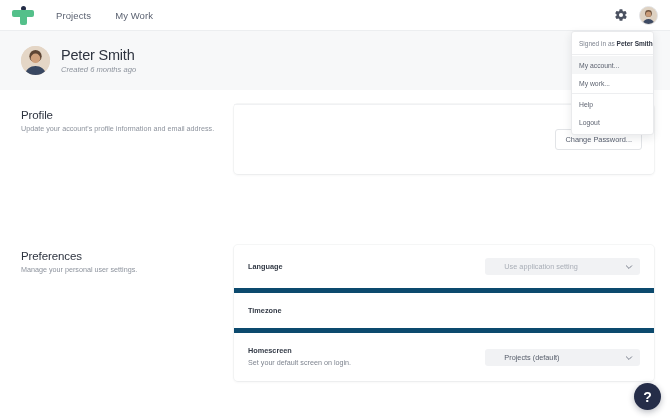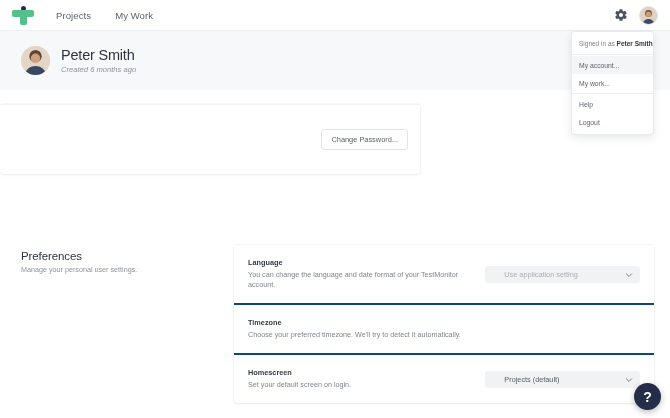--- a/index.html
+++ b/index.html
@@ -129,21 +129,21 @@
   .btn-secondary {
     font-size: 7.4px; color: #5a6170;
     background: #ffffff; border: 1px solid #e2e4e7;
     border-radius: 3px; padding: 5px 9px; cursor: pointer;
   }
 
   
   #prefs-section { top: 245px; }
   .pref-row {
     display: flex; align-items: center;
-    padding: 13px 14px; border-bottom: 2px solid #0c4a6e;
+    padding: 13px 14px; border-bottom: 5px solid #0c4a6e;
   }
   .pref-row:last-child { border-bottom: none; }
   .pref-info { width: 238px; padding-right: 10px; }
   .pref-title { font-size: 7.3px; color: #333a46; font-weight: 700; }
   .pref-desc { font-size: 7.2px; color: #7e848f; margin-top: 3px; line-height: 10px; }
   .select {
     width: 155px; height: 17px; background: #f1f2f4;
     border-radius: 3px; display: flex; align-items: center;
     padding: 0 19px; cursor: pointer; position: relative;
   }
@@ -214,51 +214,53 @@
         <path d="M5 40c1.8-8.5 8-12.5 15-12.5S33.2 31.5 35 40z" fill="#394862"></path>
       </svg>
     </div>
     <div class="head-text">
       <div class="head-name">Peter Smith</div>
       <div class="head-sub">Created 6 months ago</div>
     </div>
   </div>
 
   <div class="section" id="profile-section">
+    <div class="sec-left">
+      <div class="sec-title">Profile</div>
+      <div class="sec-desc">Update your account's profile information and email address.</div>
+    </div>
     <div class="card">
       <div class="pf-foot">
         <button class="btn-secondary">Change Password...</button>
       </div>
     </div>
   </div>
 
   <div class="section" id="prefs-section">
     <div class="sec-left">
       <div class="sec-title">Preferences</div>
       <div class="sec-desc">Manage your personal user settings.</div>
     </div>
     <div class="card">
 
       <div class="pref-row">
         <div class="pref-info">
           <div class="pref-title">Language</div>
-          <div class="pref-desc">You can change the language and date format of your TestMonitor account.</div>
         </div>
         <div class="select placeholder">
           <span class="select-value">Use application setting</span>
           <svg class="chev" width="8" height="8" viewBox="0 0 12 12">
             <path d="M2 4.2 6 8.2l4-4" fill="none" stroke="#6f7582" stroke-width="1.4" stroke-linecap="round" stroke-linejoin="round"></path>
           </svg>
         </div>
       </div>
 
       <div class="pref-row">
         <div class="pref-info">
           <div class="pref-title">Timezone</div>
-          <div class="pref-desc">Choose your preferred timezone. We'll try to detect it automatically.</div>
         </div>
       </div>
 
       <div class="pref-row">
         <div class="pref-info">
           <div class="pref-title">Homescreen</div>
           <div class="pref-desc">Set your default screen on login.</div>
         </div>
         <div class="select">
           <span class="select-value">Projects (default)</span>

